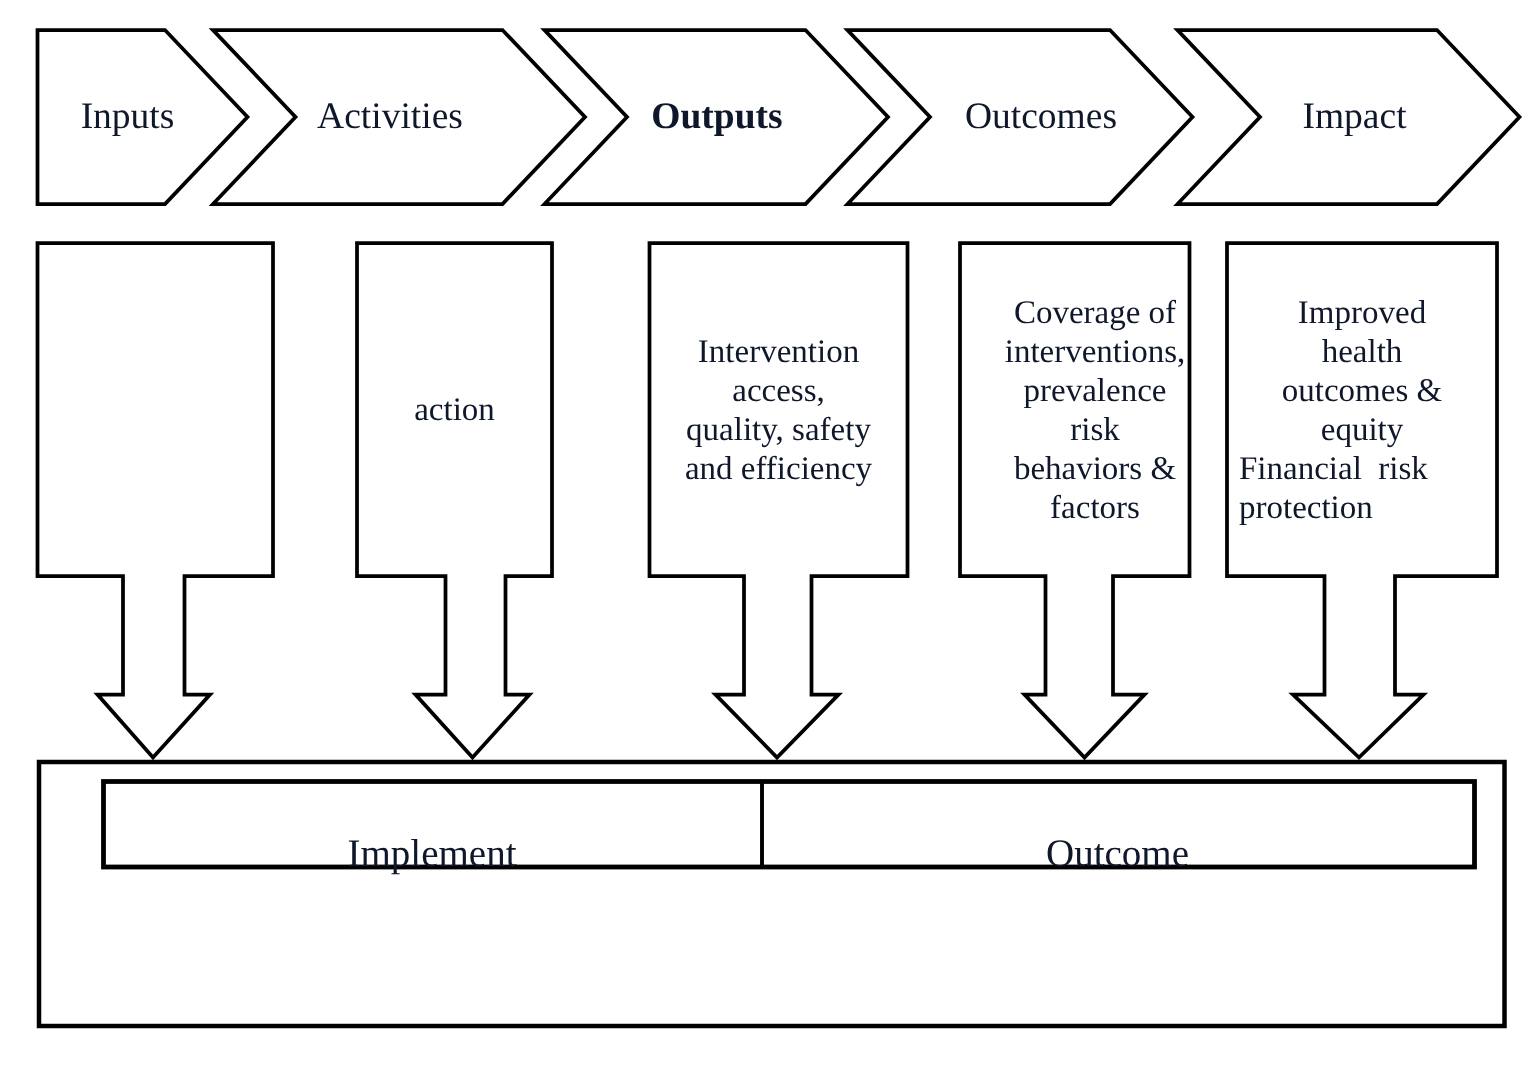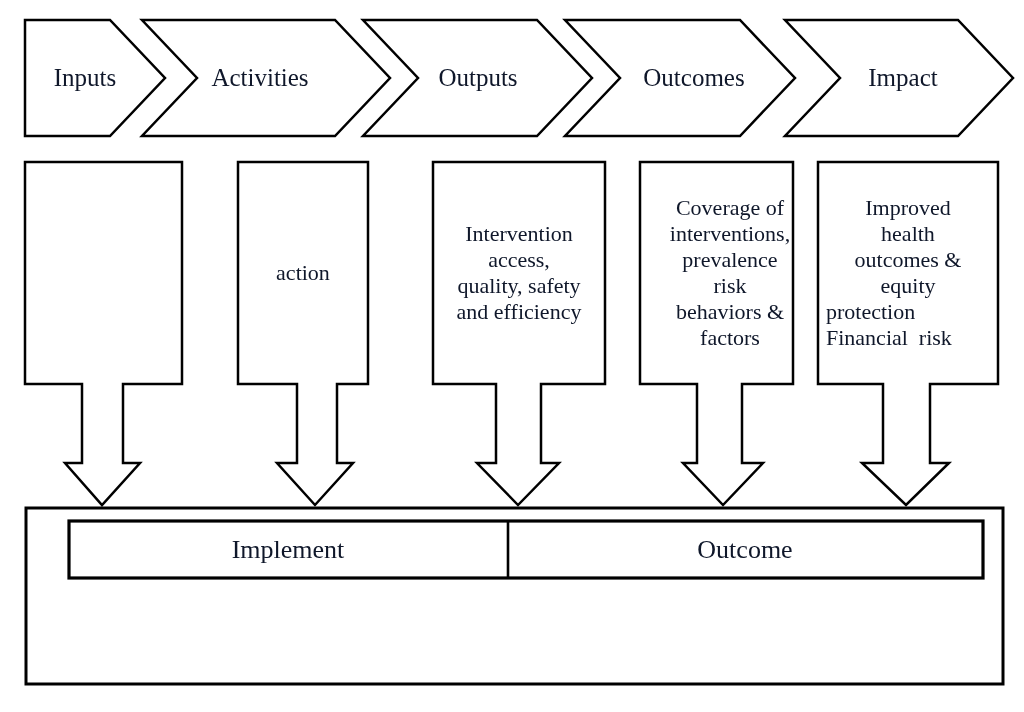--- a/index.html
+++ b/index.html
@@ -33,20 +33,21 @@
     line-height: 26px;
     text-align: center;
   }
   .box-line { white-space: pre; width: 100%; }
   .box-line.left { text-align: left; padding-left: 8px; box-sizing: border-box; }
   .bottom-label {
     position: absolute;
     transform: translate(-50%, -50%);
     font-size: 26px;
     white-space: nowrap;
+    margin-top: 19px;
   }
 </style>
 </head>
 <body>
 
 <div class="canvas">
 
   <svg width="1024" height="712" viewBox="0 0 1024 712">
 
     <polygon class="shape" points="25,20 110,20 165,78 110,136 25,136"></polygon>
@@ -61,21 +62,21 @@
 
     <polygon class="shape" points="25,162 182,162 182,384 123,384 123,463 140,463 102,505 65,463 82,463 82,384 25,384"></polygon>
     <polygon class="shape" points="238,162 368,162 368,384 337,384 337,463 353,463 315,505 277,463 297,463 297,384 238,384"></polygon>
     <polygon class="shape" points="433,162 605,162 605,384 541,384 541,463 559,463 518,505 477,463 496,463 496,384 433,384"></polygon>
     <polygon class="shape" points="640,162 793,162 793,384 742,384 742,463 763,463 723,505 683,463 697,463 697,384 640,384"></polygon>
     <polygon class="shape" points="818,162 998,162 998,384 930,384 930,463 949,463 906,505 862,463 883,463 883,384 818,384"></polygon>
   </svg>
 
   <div class="chev-label" style="left:85px;  top:78px;">Inputs</div>
   <div class="chev-label" style="left:260px; top:78px;">Activities</div>
-  <div class="chev-label" style="left:478px; top:78px;">Outputs</div>
+  <div class="chev-label" style="left:478px; top:78px;font-weight:bold;">Outputs</div>
   <div class="chev-label" style="left:694px; top:78px;">Outcomes</div>
   <div class="chev-label" style="left:903px; top:78px;">Impact</div>
 
 
   <div class="box-text" style="left:238px; top:162px; width:130px; height:222px;">
     <div class="box-line">action</div>
   </div>
 
   <div class="box-text" style="left:433px; top:162px; width:172px; height:222px;">
     <div class="box-line">Intervention</div>
@@ -91,20 +92,20 @@
     <div class="box-line">risk</div>
     <div class="box-line">behaviors &amp;</div>
     <div class="box-line">factors</div>
   </div>
 
   <div class="box-text" style="left:818px; top:162px; width:180px; height:222px;">
     <div class="box-line">Improved</div>
     <div class="box-line">health</div>
     <div class="box-line">outcomes &amp;</div>
     <div class="box-line">equity</div>
+    <div class="box-line left">Financial  risk</div>
     <div class="box-line left">protection</div>
-    <div class="box-line left">Financial  risk</div>
   </div>
 
   <div class="bottom-label" style="left:288px; top:550px;">Implement</div>
   <div class="bottom-label" style="left:745px; top:550px;">Outcome</div>
 
 </div>
 
 </body></html>

